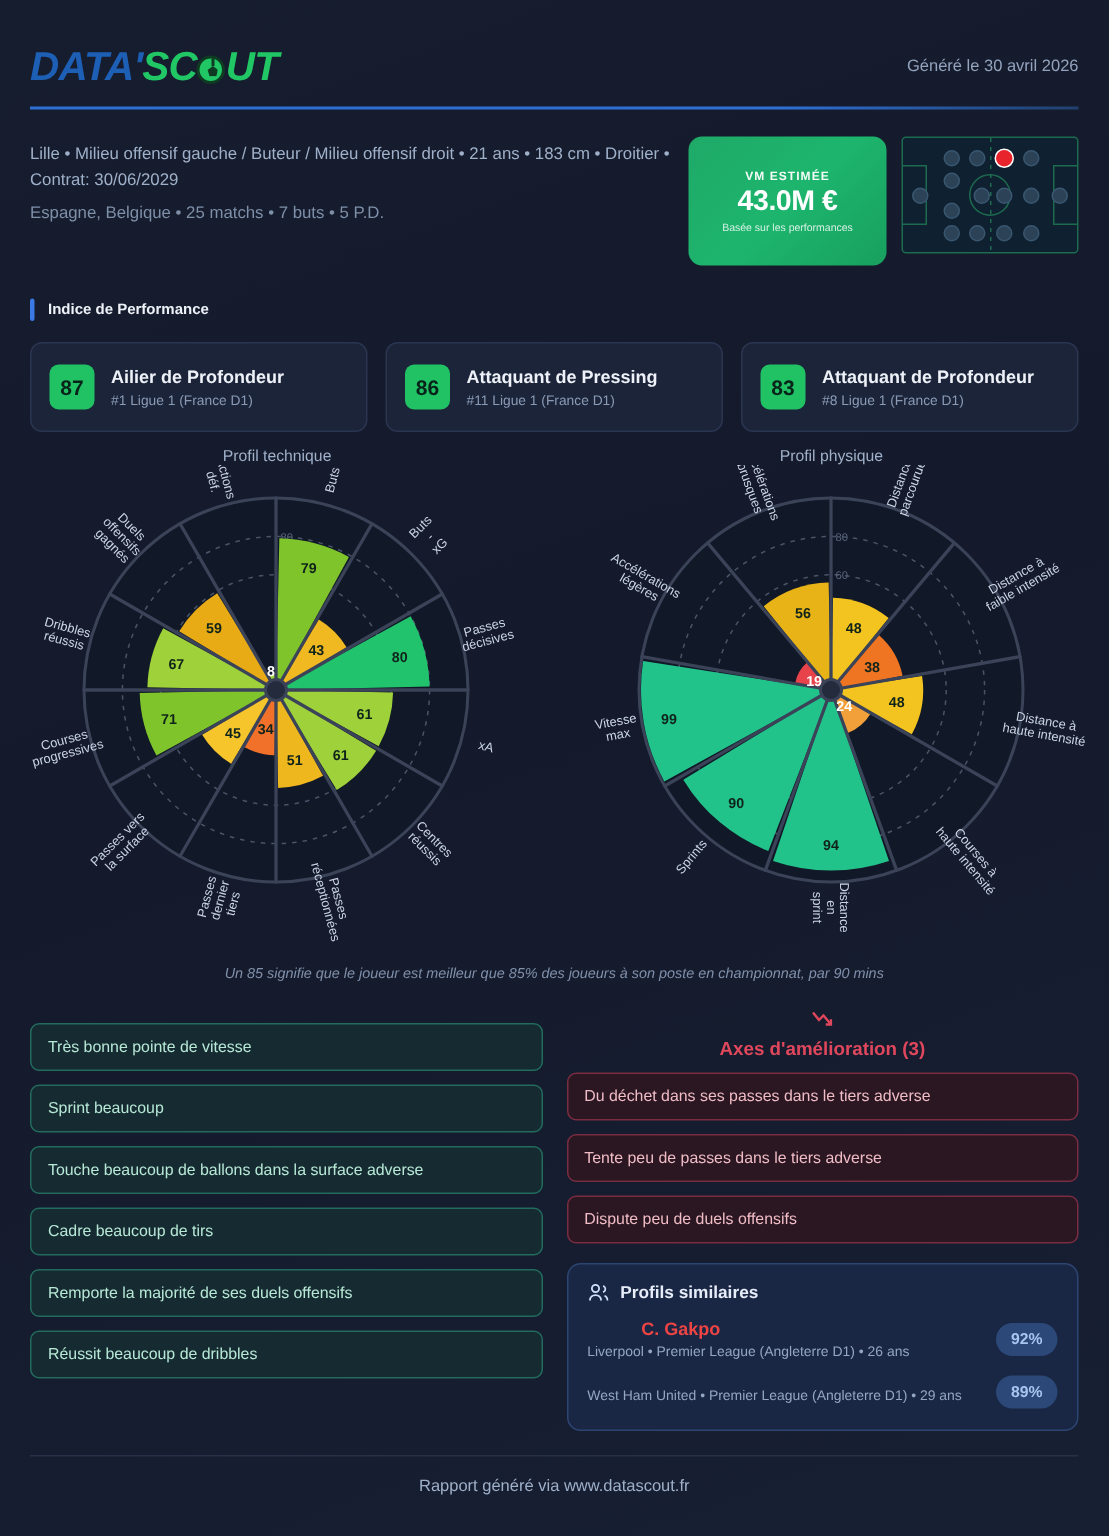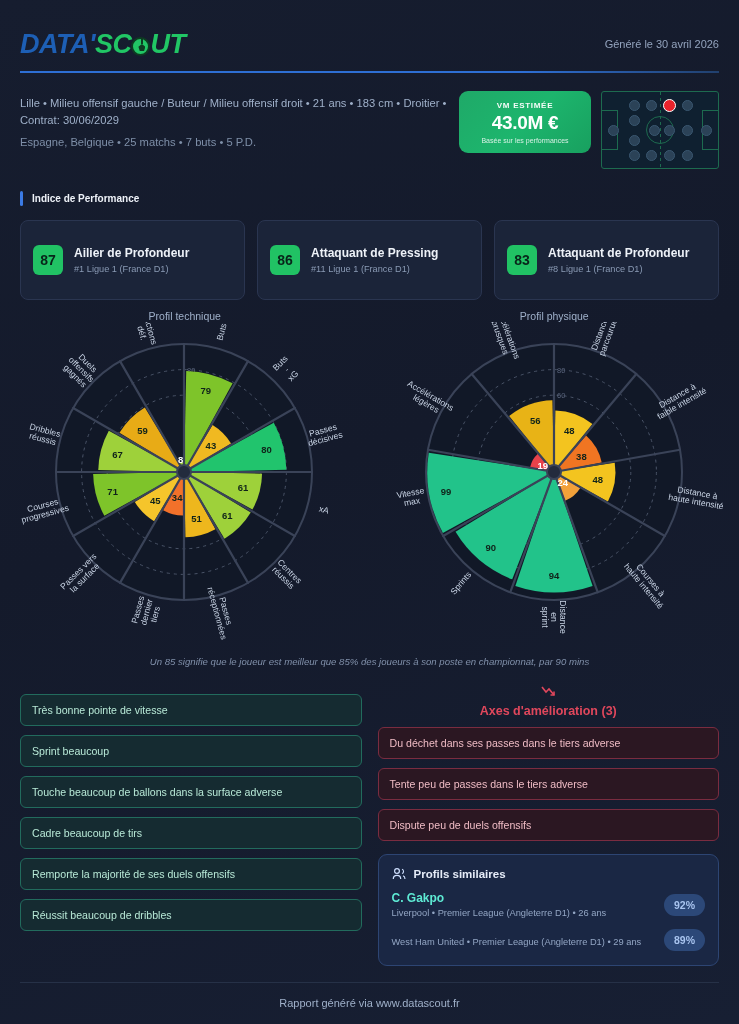--- a/index.html
+++ b/index.html
@@ -31,21 +31,21 @@
   .hr { height: 2px; margin: 11px 20px 0 20px;
         background: linear-gradient(90deg,#2e6fd4 0%,#2e6fd4 72%,#21406e 100%); }
 
   
   .playerwrap { display: flex; padding: 16px 20px 0 20px; align-items: flex-start; }
   .pinfo { flex: 1; }
   .pname { font-size: 20px; font-weight: bold; letter-spacing: -0.3px; color: #ffffff; }
   .pmeta { font-size: 11.2px; color: #9fb0c9; line-height: 1.55; margin-top: 6px; max-width: 430px; }
   .pmeta2 { font-size: 11.2px; color: #7e8fa8; line-height: 1.55; margin-top: 4px; }
 
-  .vmcard { width: 132px; height: 62px; border-radius: 9px; margin-top: 2px;
+  .vmcard { width: 132px; height: 86px; border-radius: 9px; margin-top: 2px;
             background: linear-gradient(135deg,#1fa968 0%,#1db56d 50%,#18a05f 100%);
             display: flex; flex-direction: column; align-items: center; justify-content: center;
             color: #fff; margin-right: 10px; }
   .vmlabel { font-size: 8px; font-weight: bold; letter-spacing: 0.7px; opacity: .95; }
   .vmvalue { font-size: 19px; font-weight: bold; margin-top: 2px; letter-spacing: -0.3px; }
   .vmsub { font-size: 7px; opacity: .82; margin-top: 3px; }
 
   .pitch { width: 118px; height: 78px; border-radius: 3px; background: #0f2030;
            border: 1px solid #1d6b4f; position: relative; margin-top: 2px; }
   .pitch .midline { position:absolute; left:50%; top:0; bottom:0; width:1px;
@@ -61,21 +61,21 @@
             margin:-6.5px 0 0 -6.5px; }
 
   
   .sect { display:flex; align-items:center; gap:9px; margin:22px 20px 0 20px; }
   .sect .bar { width:3px; height:15px; background:#3b7ae4; border-radius:2px; }
   .sect .t { font-size:10px; font-weight:bold; color:#eef2f8; }
 
   
   .idxrow { display:flex; gap:12px; margin:14px 20px 0 20px; }
   .idxcard { flex:1; background:#1b2439; border:1px solid #2a3characters; border:1px solid #2a3550;
-             border-radius:8px; padding:24px 12px; display:flex; align-items:center; gap:11px; }
+             border-radius:8px; padding:14px 12px; display:flex; align-items:center; gap:11px; }
   .idxbadge { width:30px; height:30px; border-radius:6px; background:#21c264;
               display:flex; align-items:center; justify-content:center;
               font-size:14px; font-weight:bold; color:#08241a; flex:0 0 auto; }
   .idxname { font-size:12px; font-weight:bold; color:#eef2f8; line-height:1.25; }
   .idxrank { font-size:9.2px; color:#8a9ab4; margin-top:3px; }
 
   
   .radars { display:flex; margin-top:4px; }
   .radarbox { flex:1; position:relative; }
   .rtitle { text-align:center; font-size:10.5px; color:#9fb0c9; margin-top:6px; }
@@ -91,21 +91,21 @@
   .pill { margin-top:9px; border-radius:6px; padding:9px 11px; font-size:10.6px; }
   .pill.good { background:#152b31; border:1px solid #226b5d; color:#b7e8d6; }
   .pill.bad  { background:#2b1722; border:1px solid #7a2c40; color:#f0bcc5; }
 
   
   .simcard { margin-top:13px; background:#1a2744; border:1px solid #2d4573;
              border-radius:9px; padding:12px 13px 14px 13px; }
   .simhead { display:flex; align-items:center; gap:8px; font-size:11.5px;
              font-weight:bold; color:#e6ecf8; }
   .simrow { display:flex; align-items:center; justify-content:space-between; margin-top:11px; }
-  .simname { font-size:12px; font-weight:bold; color:#5eead4; }
+  .simname { font-size:12px; font-weight:bold; color:#ef4444;margin-left:36px; }
   .simmeta { font-size:9.3px; color:#93a6c4; margin-top:3px; }
   .simpct { background:#2c4878; color:#a8c4ef; font-size:10.5px; font-weight:bold;
             border-radius:11px; padding:5px 10px; flex:0 0 auto; }
 
   
   .fhr { height:1px; background:#263147; margin:16px 20px 0 20px; }
   .footer { text-align:center; font-size:11px; color:#9fb0c9; margin-top:14px; }
 </style>
 </head>
 <body>

